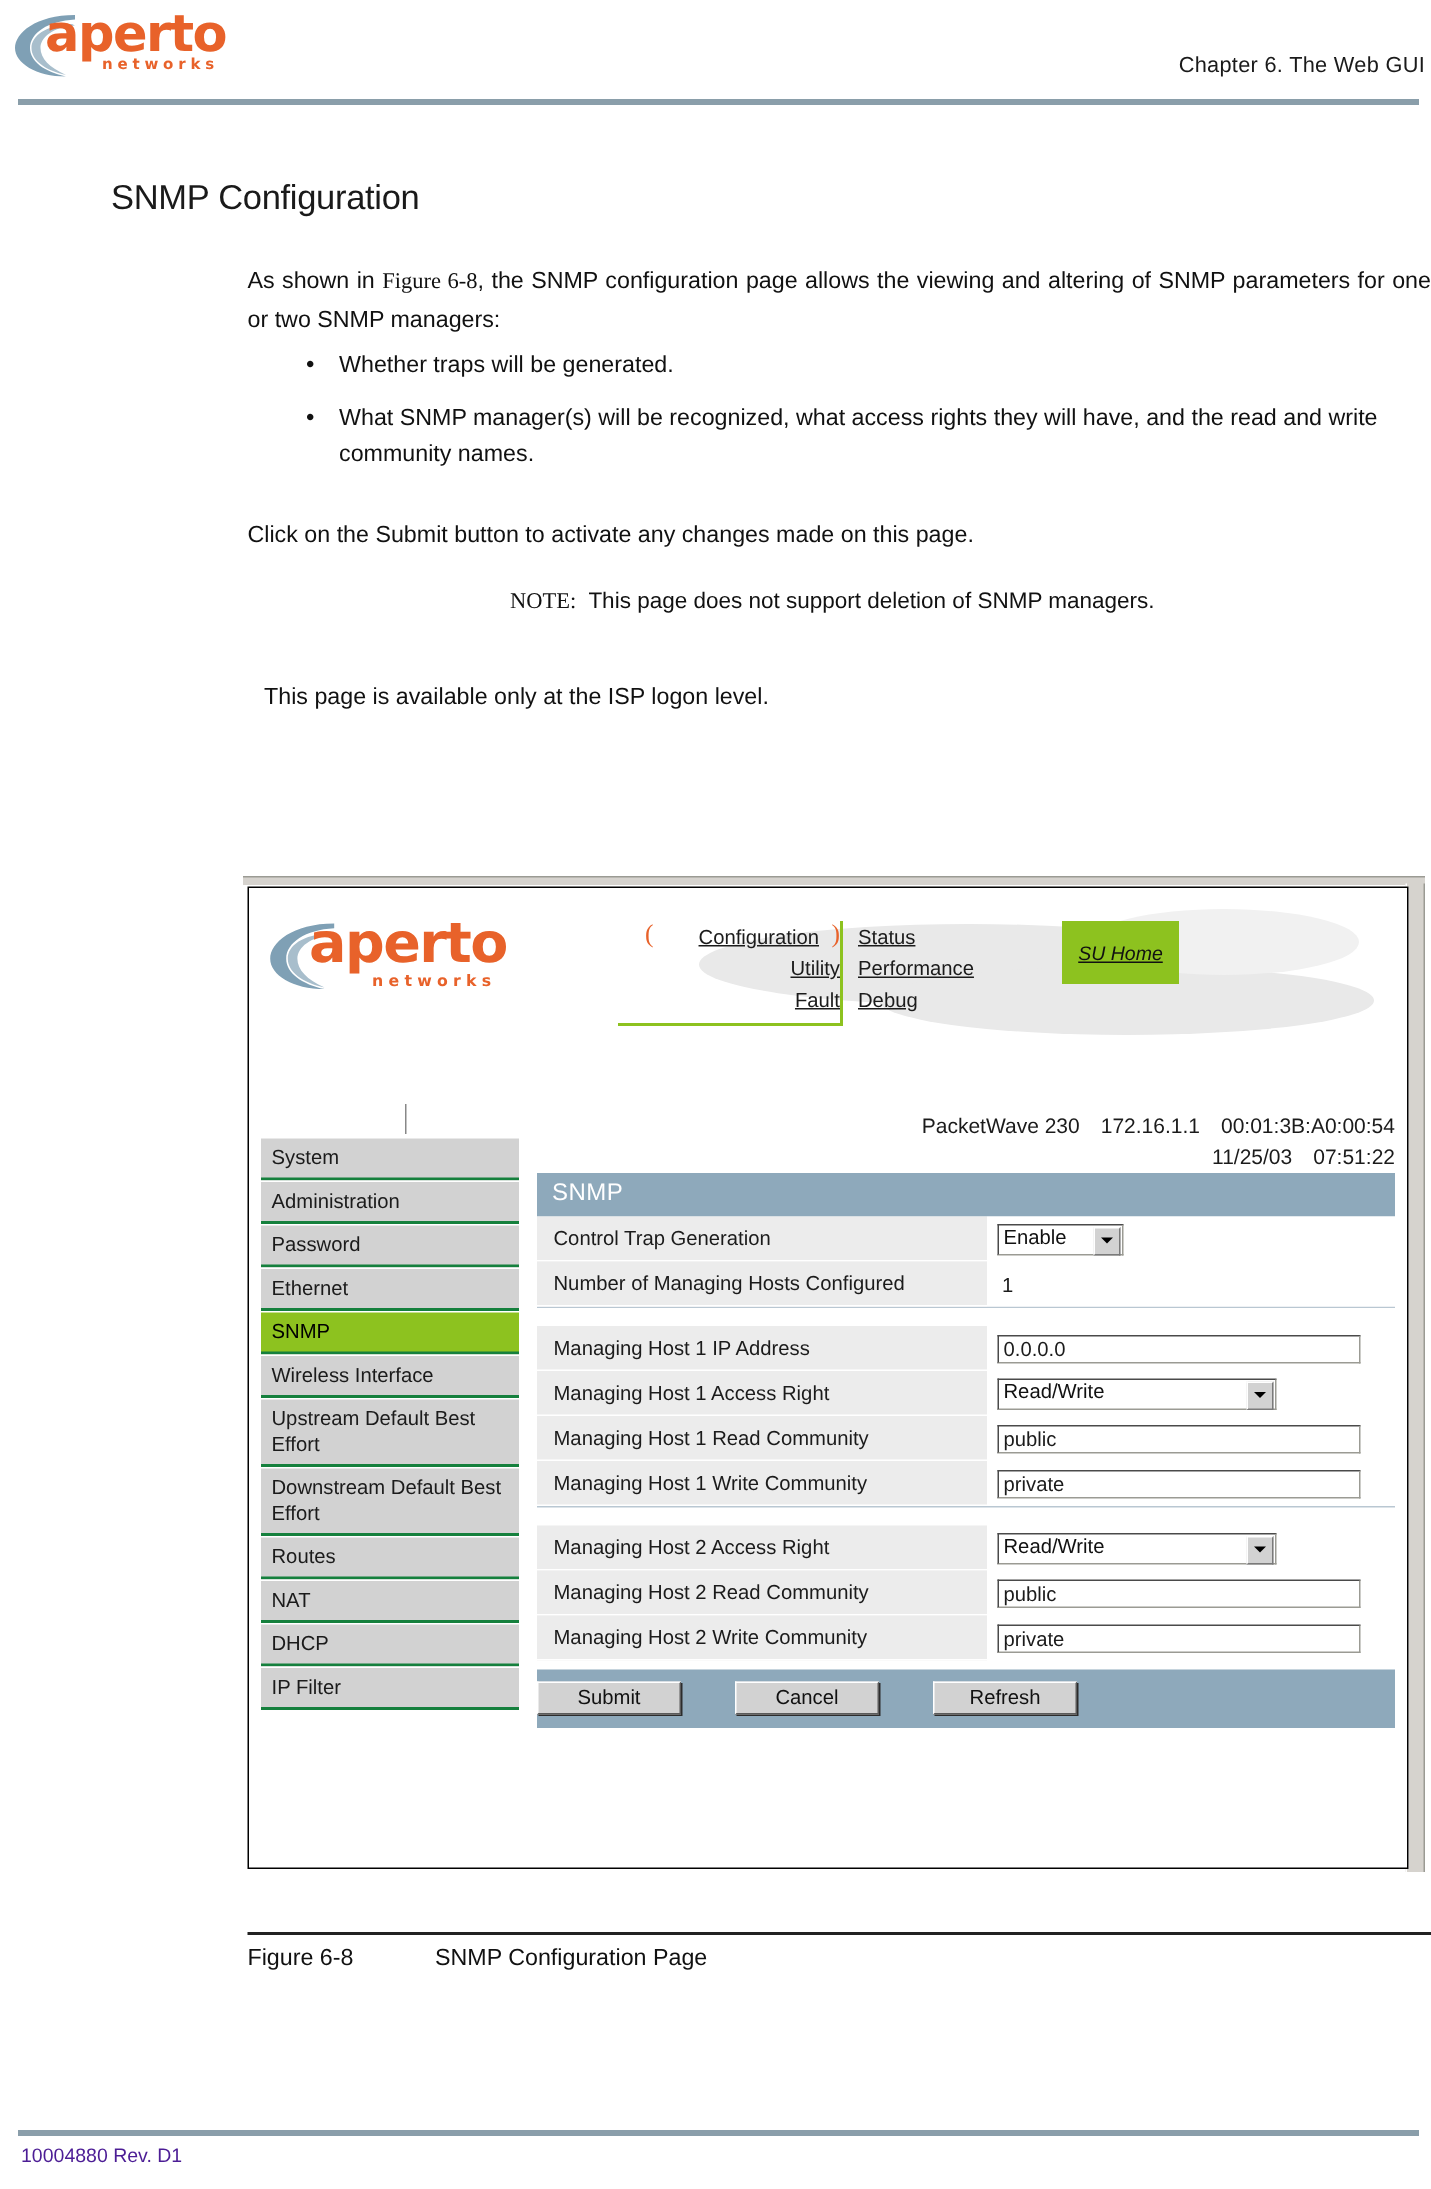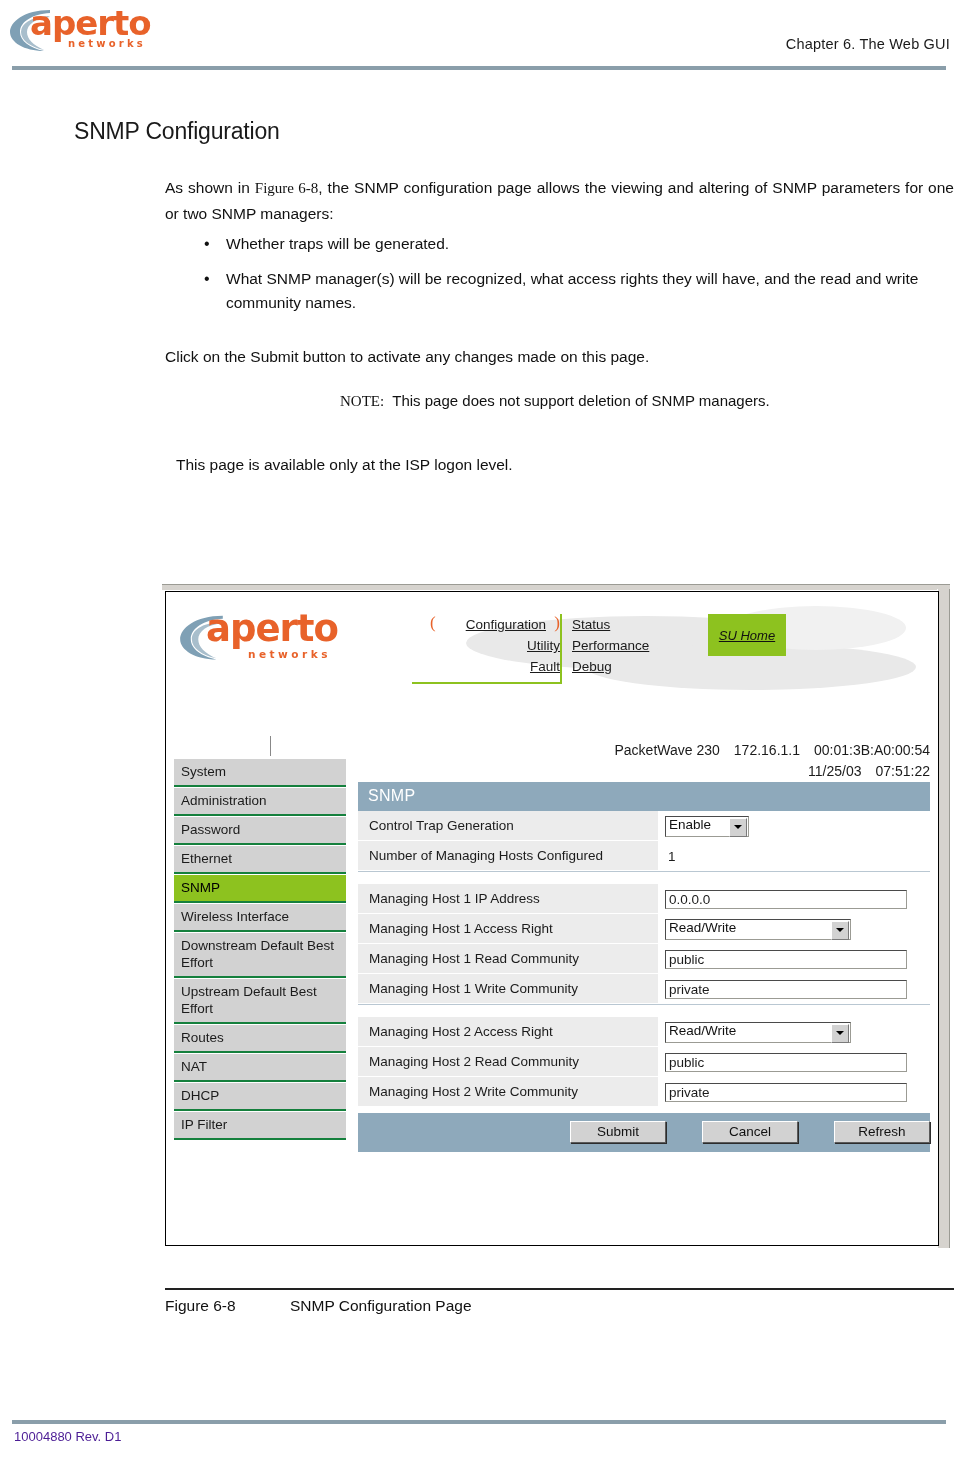--- a/index.html
+++ b/index.html
@@ -356,21 +356,21 @@
   .sel-access { width: 186px; gap: 42px; }
   .grp-gap {
     height: 12px;
     background: #ffffff;
     border-top: 1px solid #b9c7d2;
   }
   .form-footer {
     background: #8ea9bb;
     padding: 8px 0 9px 0;
     display: flex;
-    justify-content: flex-end;
+    justify-content: flex-start;
     gap: 36px;
   }
   .gui-btn {
     min-width: 74px;
     background: #d2d2d2;
     border: 1px solid #ffffff;
     border-right-color: #5a5a5a;
     border-bottom-color: #5a5a5a;
     box-shadow: 1px 1px 0 0 #2c2c2c;
     font-size: 13.5px;
@@ -506,22 +506,22 @@
     </div>
 
     <div class="gui-sidebar">
       <div class="side-tick"></div>
       <div class="side-item">System</div>
       <div class="side-item">Administration</div>
       <div class="side-item">Password</div>
       <div class="side-item">Ethernet</div>
       <div class="side-item active">SNMP</div>
       <div class="side-item">Wireless Interface</div>
+      <div class="side-item">Upstream Default Best Effort</div>
       <div class="side-item">Downstream Default Best Effort</div>
-      <div class="side-item">Upstream Default Best Effort</div>
       <div class="side-item">Routes</div>
       <div class="side-item">NAT</div>
       <div class="side-item">DHCP</div>
       <div class="side-item">IP Filter</div>
     </div>
 
     <div class="gui-form">
       <div class="form-title">SNMP</div>
 
       <div class="frow">

